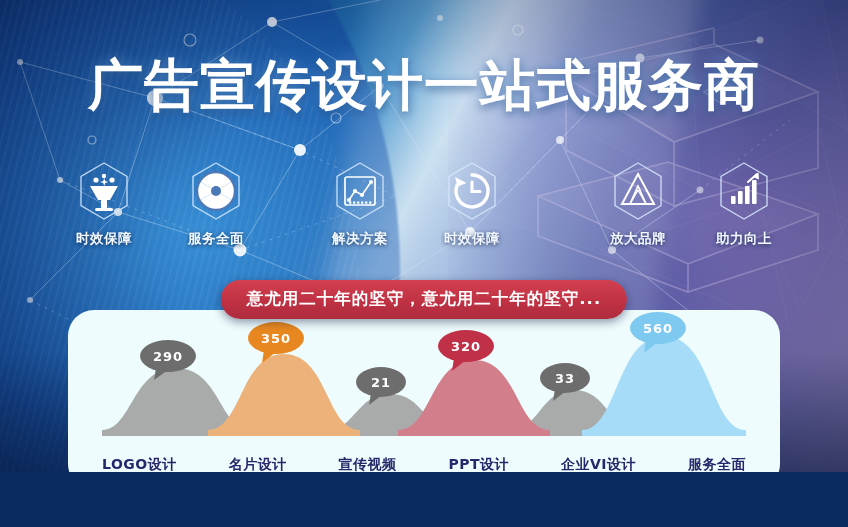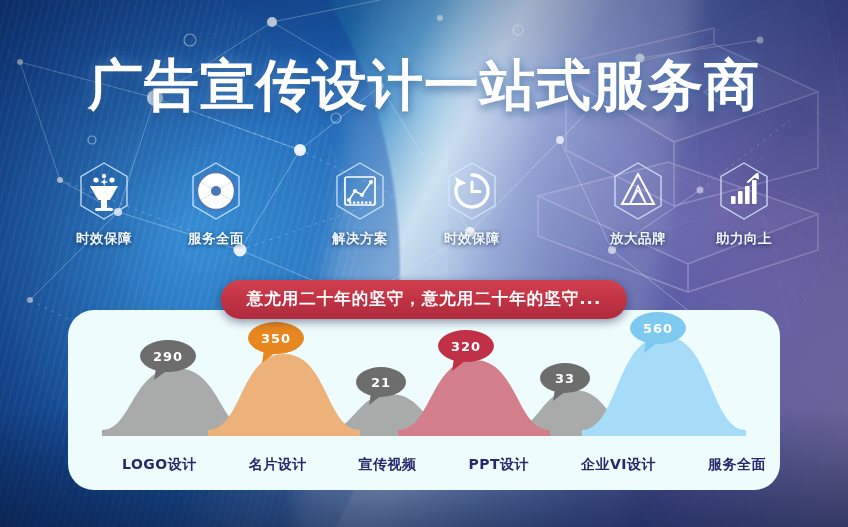--- a/index.html
+++ b/index.html
@@ -3,21 +3,21 @@
 <meta charset="utf-8">
 <style>
   * { margin:0; padding:0; box-sizing:border-box; }
   html,body { width:848px; height:527px; overflow:hidden; }
   body {
     font-family:"Liberation Sans", sans-serif;
     background:#0b2a5e;
   }
   #stage {
     position:relative;
-    width:848px; height:527px;
+    width:848px; height:472px;
     overflow:hidden;
   }
 
   
   .bg-base{
     position:absolute; inset:0;
     background:
       linear-gradient(118deg,
         #0a2456 0%,
         #103b77 16%,
@@ -132,21 +132,20 @@
     background:#eefcfd;
     border-radius:26px;
     overflow:hidden;
     z-index:4;
   }
   .chart-svg{ position:absolute; left:0; top:0; width:712px; height:140px; }
   .xaxis{
     position:absolute; left:0; bottom:16px; width:100%;
     display:flex; justify-content:space-between;
     padding:0 34px;
-    margin-left:20px;
   }
   .xlabel{
     font-family:"DejaVu Sans","Liberation Sans", sans-serif;
     font-size:14px; font-weight:bold; color:#27276b;
     letter-spacing:.5px; white-space:nowrap;
     text-align:center;
   }
   .bubble-text{
     font-family:"DejaVu Sans","Liberation Sans", sans-serif;
     font-size:13px; font-weight:bold; fill:#ffffff;

